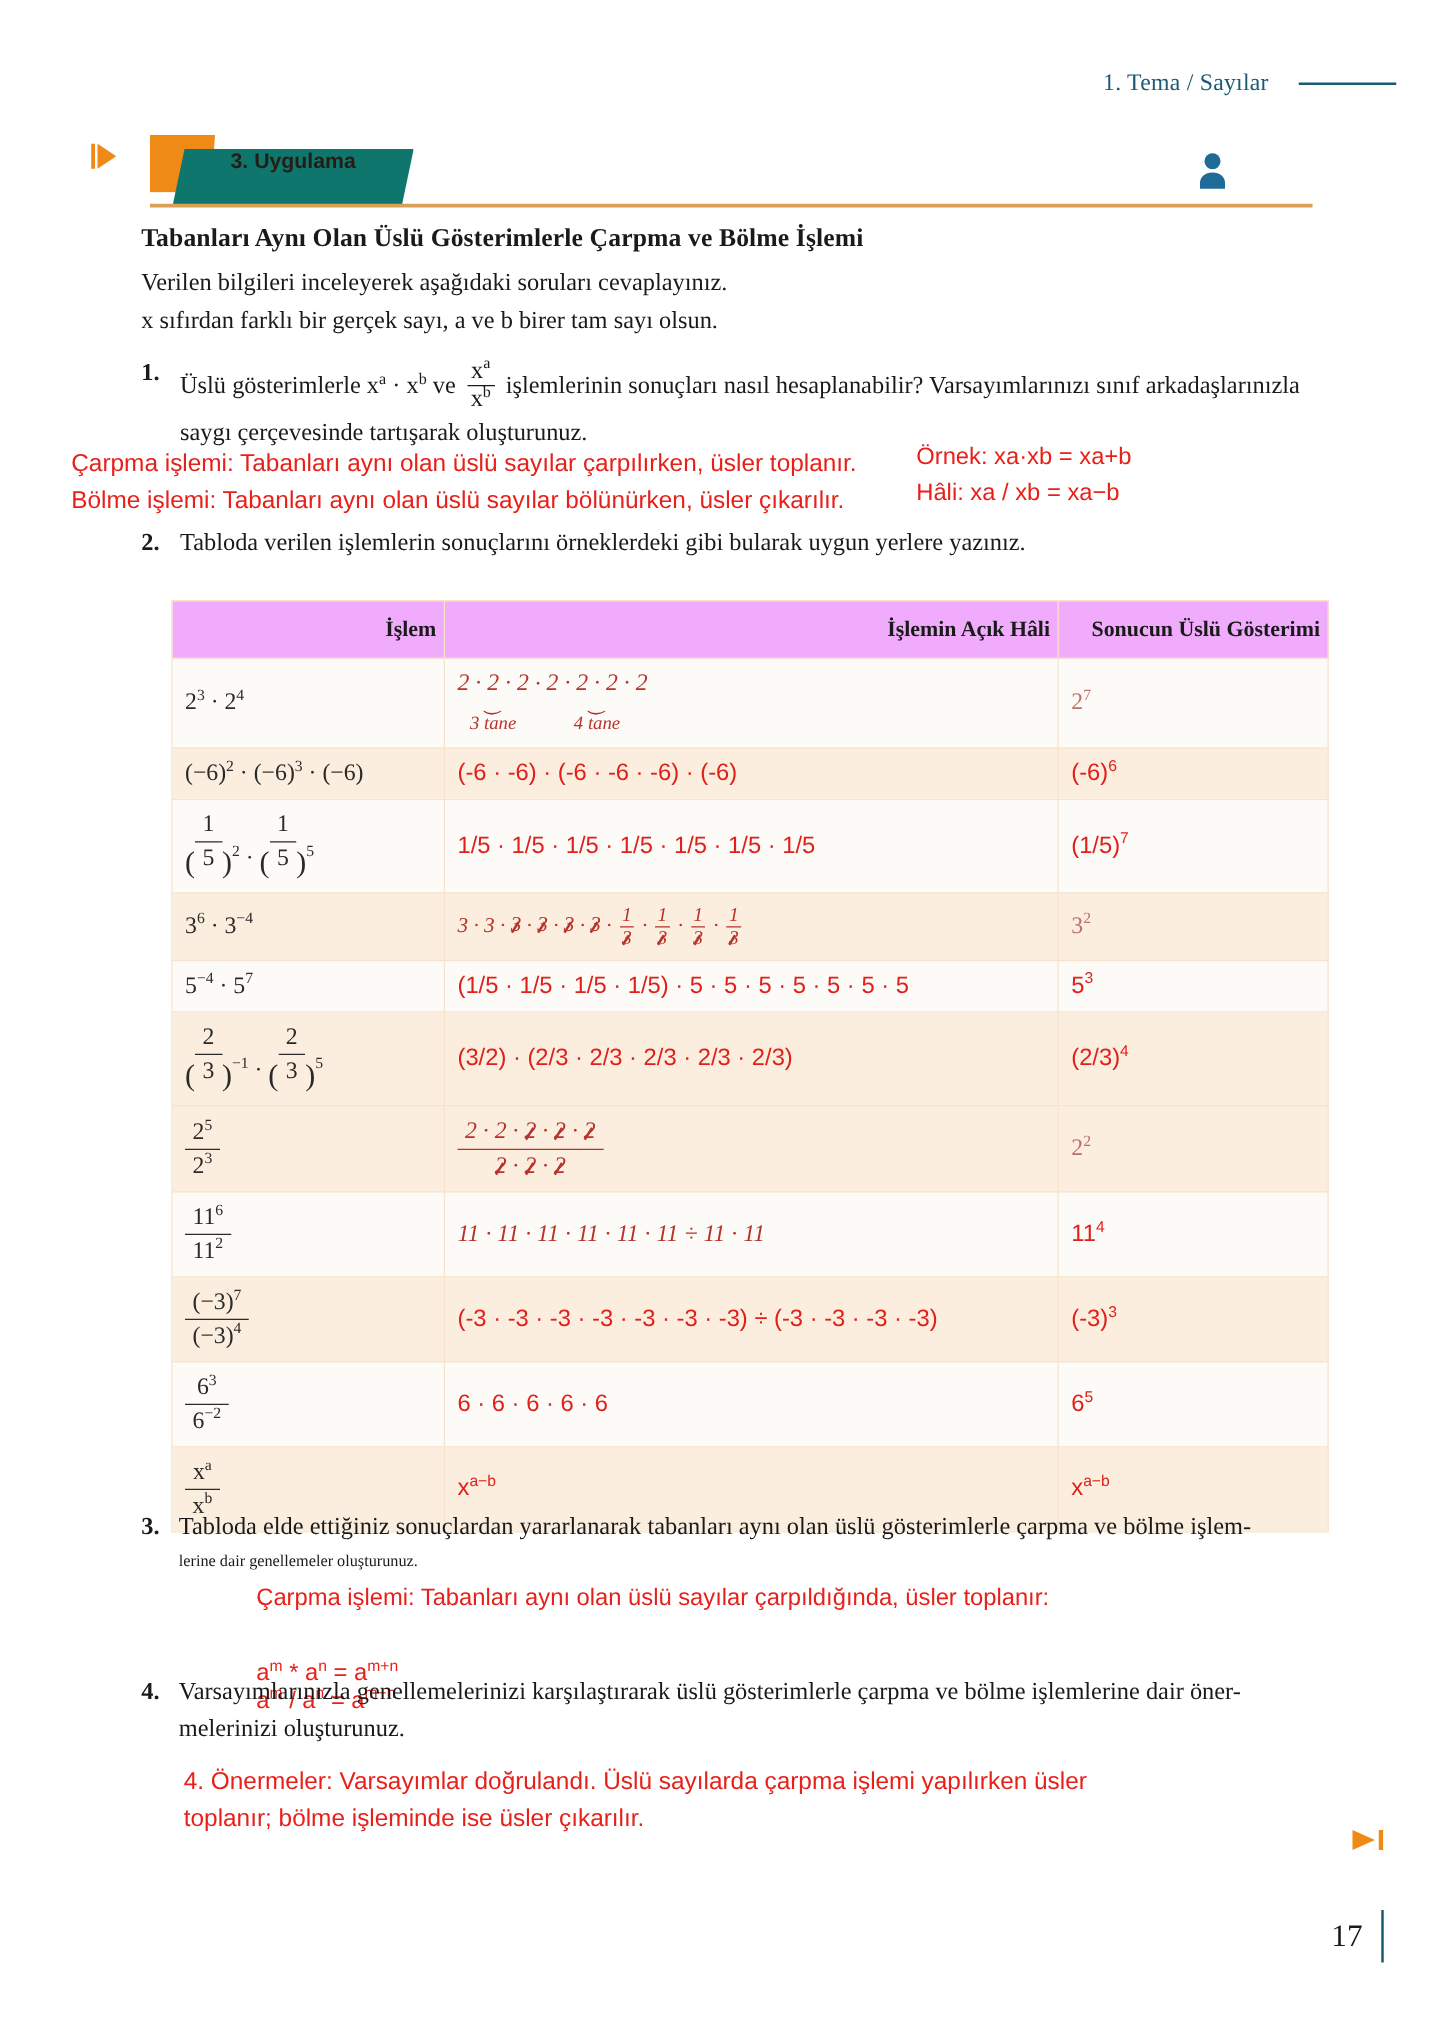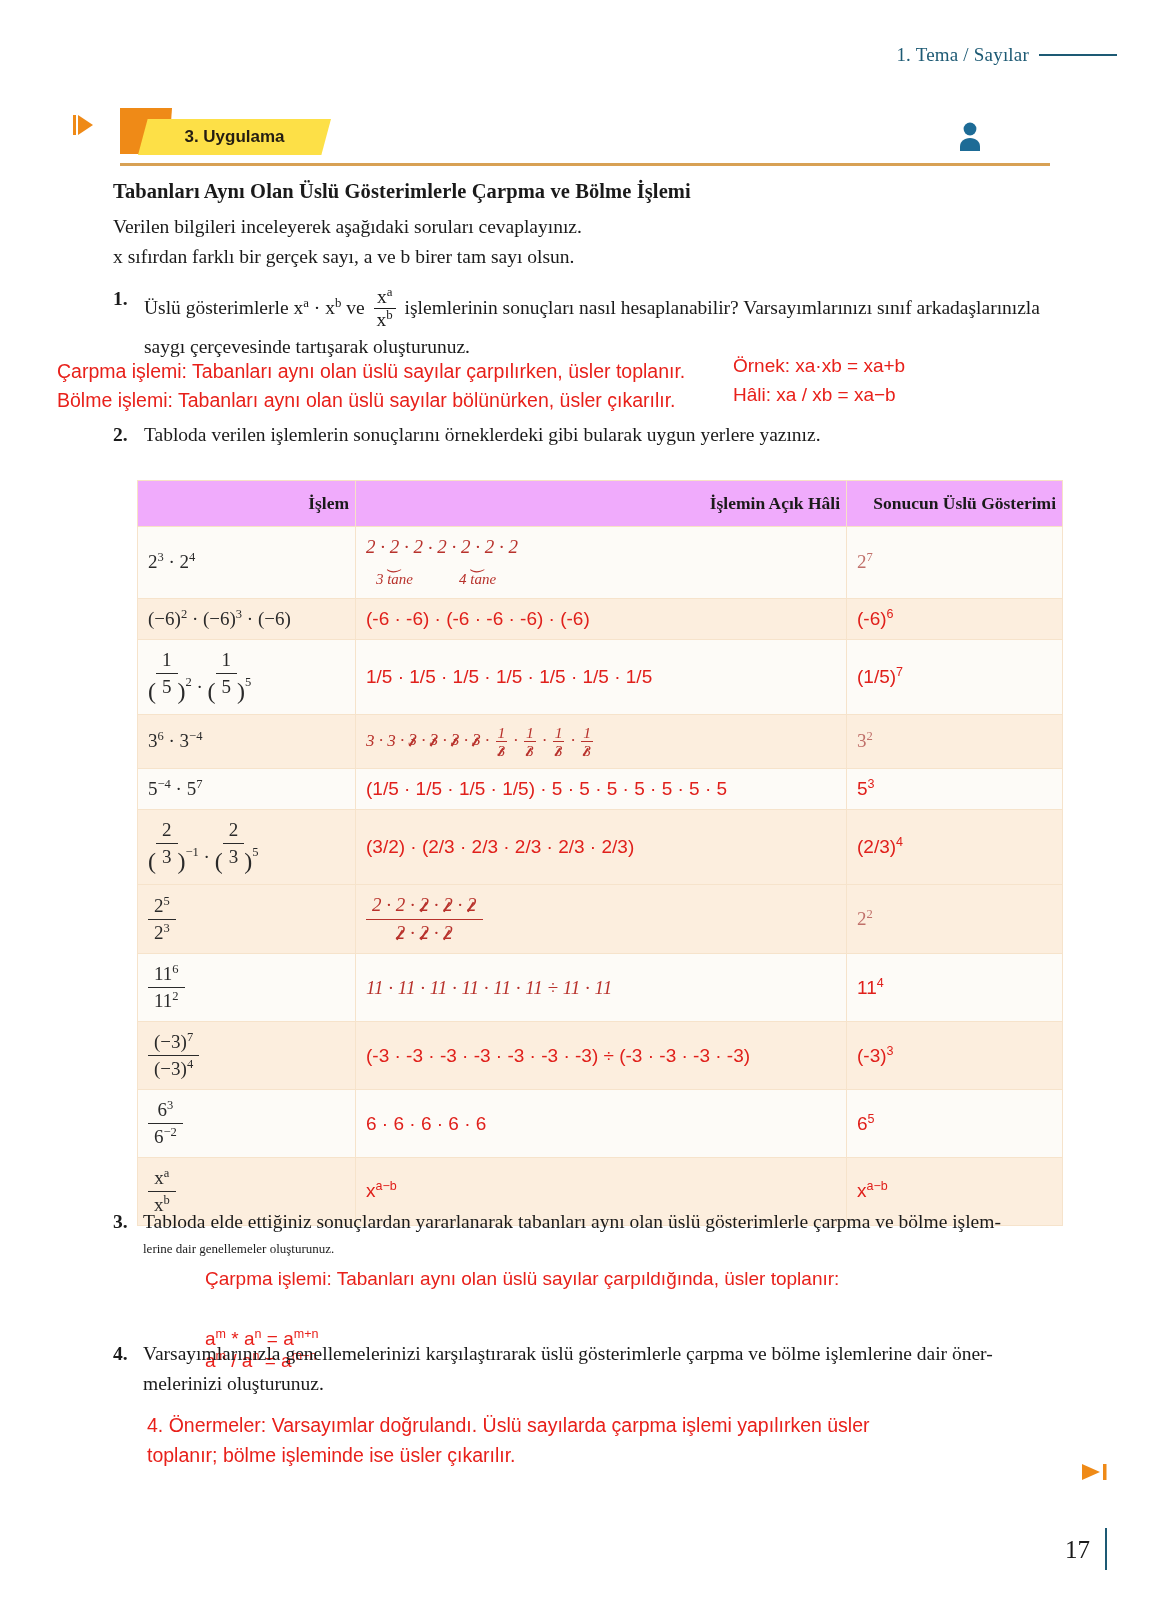--- a/index.html
+++ b/index.html
@@ -8,46 +8,46 @@
     background:#ffffff;
     font-family:"Liberation Serif", serif;
     color:#1a1a1a;
     position:relative;
     overflow:hidden;
   }
   .page{position:relative;width:1151px;height:1624px;}
 
   
   .runhead{
-    position:absolute;top:44px;right:34px;
-    display:flex;align-items:center;gap:10px;
+    position:absolute;top:56px;right:34px;
+    display:flex;align-items:center;gap:24px;
   }
   .runhead .txt{
     font-family:"Liberation Serif", serif;
     font-size:19px;color:#1d5a74;letter-spacing:.2px;white-space:nowrap;
   }
   .runhead .rule{width:78px;height:2px;background:#1d5a74;}
 
   
   .tabrow{position:absolute;top:103px;left:78px;width:1000px;height:60px;}
   .tri-marker{
     position:absolute;left:0;top:12px;width:0;height:0;
     border-top:10px solid transparent;border-bottom:10px solid transparent;
     border-left:15px solid #ef8a17;
   }
   .tri-marker-bar{position:absolute;left:-5px;top:12px;width:3px;height:20px;background:#ef8a17;}
   .tab-block{
     position:absolute;left:42px;top:5px;width:52px;height:46px;background:#ef8a17;
     clip-path:polygon(0 0,100% 0,94% 100%,0 100%);
   }
   .tab-label{
-    position:absolute;left:60px;top:16px;height:36px;min-width:145px;
-    background:#fde047;
+    position:absolute;left:60px;top:16px;height:46px;min-width:145px;
+    background:#0f766e;
     clip-path:polygon(5% 0,100% 0,95% 100%,0 100%);
-    display:flex;align-items:center;justify-content:center;
+    display:flex;justify-content:center;
     padding:0 24px;
   }
   .tab-label span{
     font-family:"Liberation Sans", sans-serif;
     font-weight:bold;font-size:17px;color:#241d13;white-space:nowrap;
   }
   .tab-underline{position:absolute;left:42px;top:60px;width:930px;height:3px;background:#d8a154;}
   .person-icon{position:absolute;right:96px;top:18px;width:24px;height:32px;}
 
   

